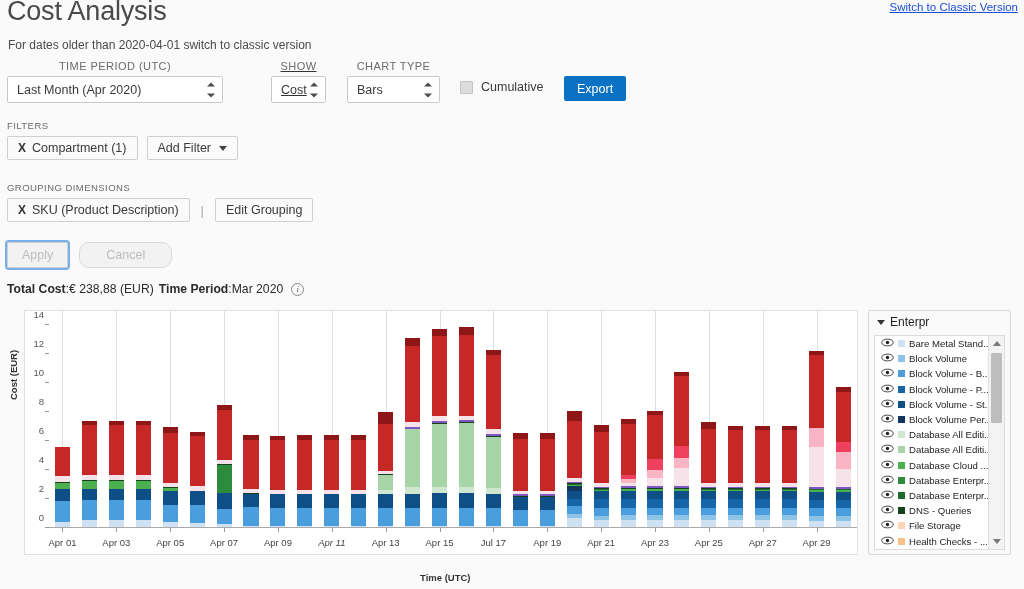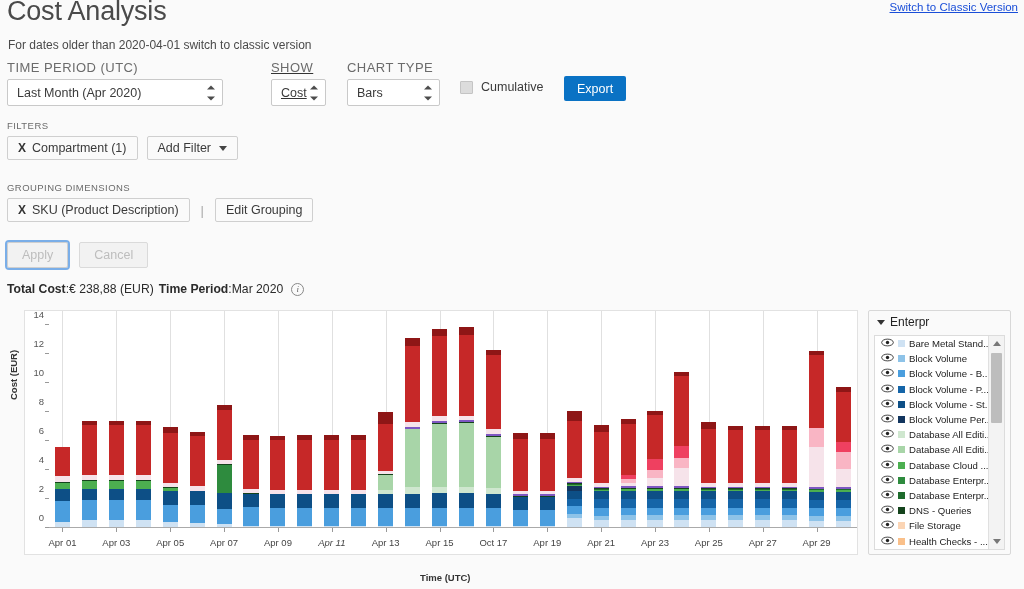--- a/index.html
+++ b/index.html
@@ -27,22 +27,22 @@
   }
   .subtitle {
     position: absolute; left: 8px; top: 38px;
     font-size: 12px; color: #4a4a4a;
   }
 
   
   .controls { position: absolute; left: 0; top: 60px; width: 100%; height: 48px; }
   .ctl { position: absolute; }
   .ctl-label {
-    font-size: 13px; color: #6b6b6b; letter-spacing: 0.45px;
-    text-transform: uppercase; display: block; margin-bottom: 4px;
+    font-size: 11px; color: #6b6b6b; letter-spacing: 0.45px;
+    text-transform: uppercase; display: block; margin-bottom: 4px; text-align: center;
   }
   .select {
     position: relative; background: #fff; border: 1px solid #c9c9c9;
     border-radius: 2px; height: 27px; display: flex; align-items: center;
     padding: 0 26px 0 9px; font-size: 12.5px; color: #3a3a3a; cursor: pointer;
     white-space: nowrap;
   }
   .spin {
     position: absolute; right: 7px; top: 50%; transform: translateY(-50%);
     width: 9px; height: 15px; display: flex; flex-direction: column;
@@ -92,21 +92,21 @@
 
   
   .btn-apply {
     background: #f2f2f2; color: #bdbdbd; border: 1px solid #cfcfcf;
     outline: 2px solid #7aaee8; outline-offset: 0px;
     border-radius: 2px; height: 26px; padding: 0 14px;
     font-size: 12.5px; font-family: inherit; cursor: pointer;
   }
   .btn-cancel {
     background: #f2f2f2; color: #bdbdbd; border: 1px solid #dadada;
-    border-radius: 2px; height: 26px; padding: 0 14px;
+    border-radius: 10px; height: 26px; padding: 0 26px;
     font-size: 12.5px; font-family: inherit; cursor: pointer;
   }
 
   
   .total-line {
     position: absolute; left: 7px; top: 282px;
     font-size: 12.2px; color: #2b2b2b; display: flex; align-items: center; gap: 0;
   }
   .total-line b { font-weight: bold; }
   .info-i {
@@ -312,21 +312,21 @@
         <div class="xtick-mark" style="left: 282.8px; bottom: 22px;"></div>
         <div class="xtick" style="left: 282.8px; bottom: 6px; font-style: italic;">Apr 11</div>
         <div class="gridline" style="left: 336.667px; bottom: 26px; top: 0px;"></div>
         <div class="xtick-mark" style="left: 336.667px; bottom: 22px;"></div>
         <div class="xtick" style="left: 336.667px; bottom: 6px;">Apr 13</div>
         <div class="gridline" style="left: 390.533px; bottom: 26px; top: 0px;"></div>
         <div class="xtick-mark" style="left: 390.533px; bottom: 22px;"></div>
         <div class="xtick" style="left: 390.533px; bottom: 6px;">Apr 15</div>
         <div class="gridline" style="left: 444.4px; bottom: 26px; top: 0px;"></div>
         <div class="xtick-mark" style="left: 444.4px; bottom: 22px;"></div>
-        <div class="xtick" style="left: 444.4px; bottom: 6px;">Oct 17</div>
+        <div class="xtick" style="left: 444.4px; bottom: 6px;">Jul 17</div>
         <div class="gridline" style="left: 498.267px; bottom: 26px; top: 0px;"></div>
         <div class="xtick-mark" style="left: 498.267px; bottom: 22px;"></div>
         <div class="xtick" style="left: 498.267px; bottom: 6px;">Apr 19</div>
         <div class="gridline" style="left: 552.133px; bottom: 26px; top: 0px;"></div>
         <div class="xtick-mark" style="left: 552.133px; bottom: 22px;"></div>
         <div class="xtick" style="left: 552.133px; bottom: 6px;">Apr 21</div>
         <div class="gridline" style="left: 606px; bottom: 26px; top: 0px;"></div>
         <div class="xtick-mark" style="left: 606px; bottom: 22px;"></div>
         <div class="xtick" style="left: 606px; bottom: 6px;">Apr 23</div>
         <div class="gridline" style="left: 659.867px; bottom: 26px; top: 0px;"></div>

